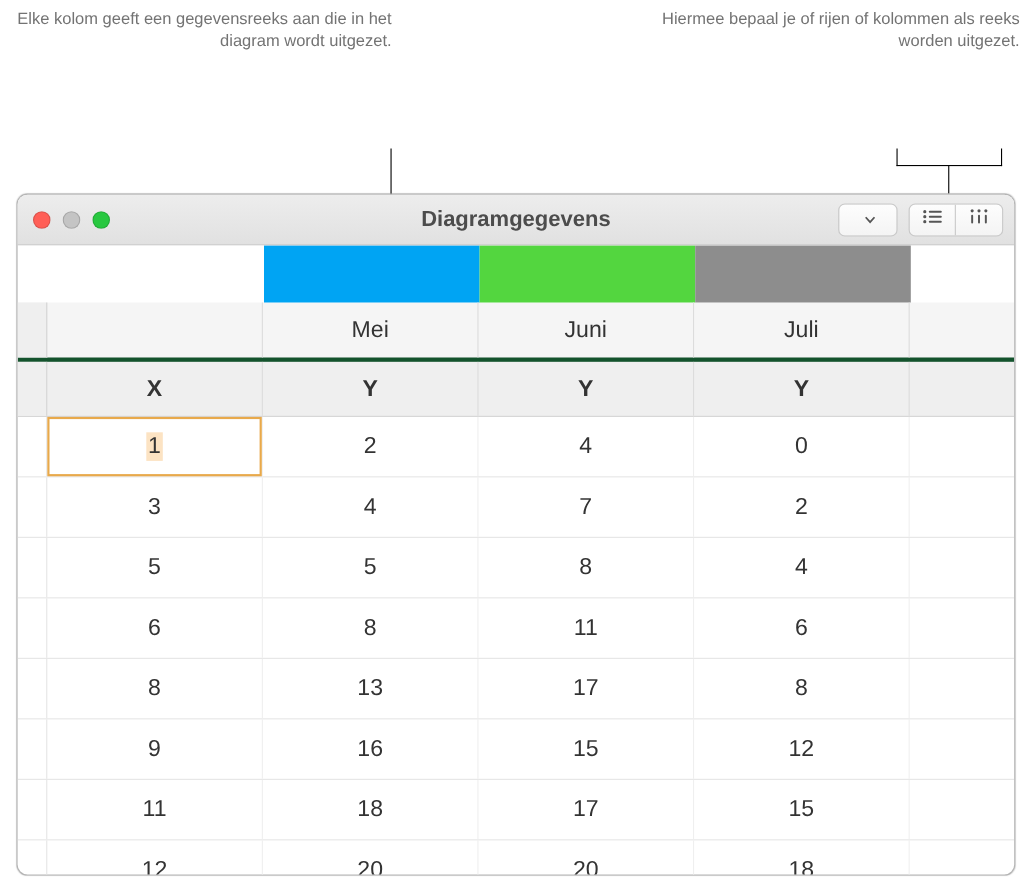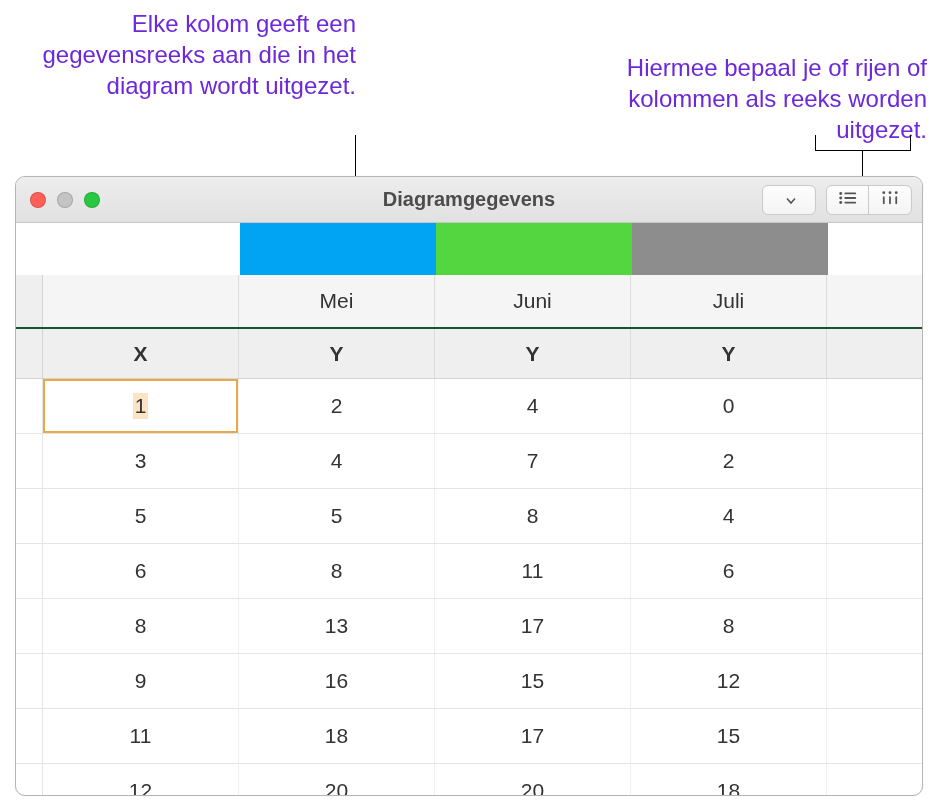--- a/index.html
+++ b/index.html
@@ -5,27 +5,27 @@
     * { box-sizing: border-box; margin: 0; padding: 0; }
     body {
       font-family: -apple-system, "Helvetica Neue", Helvetica, Arial, sans-serif;
       background: #fff;
       width: 935px;
       height: 809px;
       position: relative;
     }
     .callout {
       position: absolute;
-      font-size: 24px;
+      font-size: 15px;
       line-height: 1.3;
-      color: #6d28d9;
+      color: #737373;
       text-align: right;
     }
     .callout-left { top: 8px; left: 8px; width: 348px; }
-    .callout-right { top: 8px; left: 575px; width: 352px; text-align: right; margin-top: 44px; }
+    .callout-right { top: 8px; left: 575px; width: 352px; text-align: right; }
     .callout-line {
       position: absolute;
       background: #000;
     }
     .line-vert-left { top: 135px; left: 355px; width: 1px; height: 45px; }
     .line-vert-right-a { top: 135px; left: 815px; width: 1px; height: 16px; }
     .line-vert-right-b { top: 135px; left: 910px; width: 1px; height: 16px; }
     .line-horiz-right { top: 150px; left: 815px; width: 96px; height: 1px; }
     .line-vert-right-c { top: 150px; left: 862px; width: 1px; height: 26px; }
 
@@ -105,21 +105,21 @@
       overflow: auto;
     }
     .color-row { display: flex; height: 52px; }
     .color-space { width: 224px; }
     .color-cell { width: 196px; }
     .c-blue { background: #00a4f3; }
     .c-green { background: #53d63f; }
     .c-gray { background: #8d8d8d; }
 
     .row { display: flex; border-bottom: 1px solid #e5e5e5; height: 55px; align-items: center; }
-    .header-row { background: #f5f5f5; height: 54px; border-bottom: 2px solid #14532d; }
+    .header-row { background: #f5f5f5; height: 54px; border-bottom: 4px solid #14532d; }
     .header-row2 { background: #efefef; height: 50px; border-bottom: 1px solid #d4d4d4; }
     .cell {
       width: 196px;
       text-align: center;
       font-size: 21px;
       color: #333;
       height: 100%;
       display: flex;
       align-items: center;
       justify-content: center;

